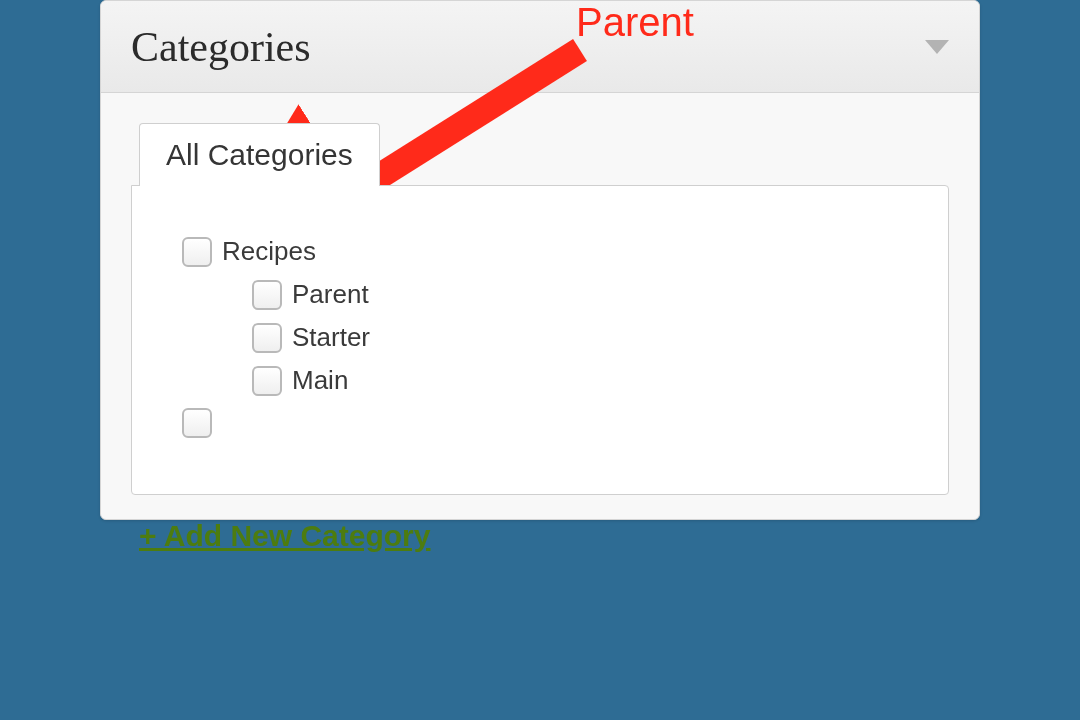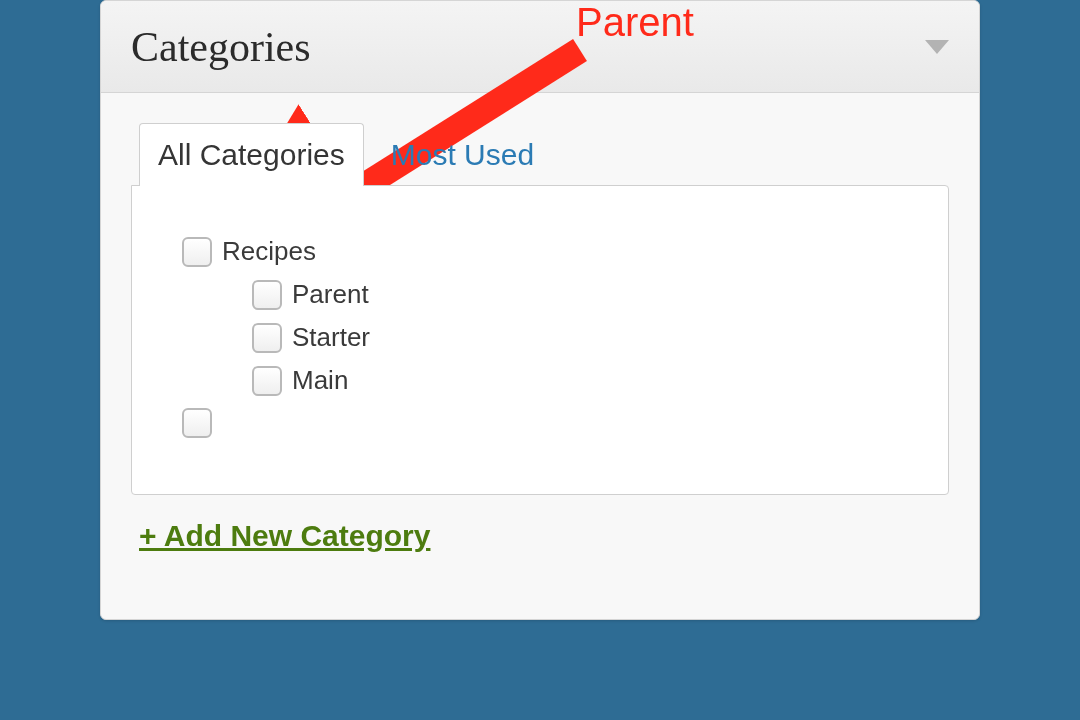--- a/index.html
+++ b/index.html
@@ -9,21 +9,21 @@
       background: #2e6c94;
       font-family: Arial, Helvetica, sans-serif;
       position: relative;
       overflow: hidden;
     }
     .panel {
       position: absolute;
       left: 100px;
       top: 0;
       width: 880px;
-      height: 620px;
+      height: 520px;
       background: #f8f8f8;
       border: 1px solid #d5d5d5;
       border-radius: 6px;
       box-shadow: 0 1px 3px rgba(0,0,0,0.15);
     }
     .panel-header {
       height: 92px;
       background: linear-gradient(#f4f4f4, #e9e9e9);
       border-bottom: 1px solid #d5d5d5;
       border-radius: 6px 6px 0 0;
@@ -50,21 +50,21 @@
     .tabs {
       display: flex;
       align-items: flex-end;
       gap: 8px;
       margin-bottom: -1px;
       position: relative;
       z-index: 2;
       padding-left: 8px;
     }
     .tab {
-      padding: 14px 18px;
+      padding: 14px 26px;
       font-size: 30px;
       border: 1px solid transparent;
       border-bottom: none;
       cursor: pointer;
       background: transparent;
     }
     .tab.active {
       background: #fff;
       border-color: #cfcfcf;
       border-radius: 4px 4px 0 0;
@@ -135,21 +135,20 @@
 <body>
 
 <div class="panel">
   <div class="panel-header">
     <div class="panel-title">Categories</div>
     <div class="collapse-toggle"></div>
   </div>
   <div class="panel-body">
     <div class="tabs">
       <div class="tab active">All Categories</div>
-      <div class="tab inactive">Most Used</div>
     </div>
     <div class="tab-content">
       <div class="cat-item level-0">
         <span class="chk"></span>
         <span>Recipes</span>
       </div>
       <div class="cat-item level-1">
         <span class="chk"></span>
         <span>Parent</span>
       </div>

